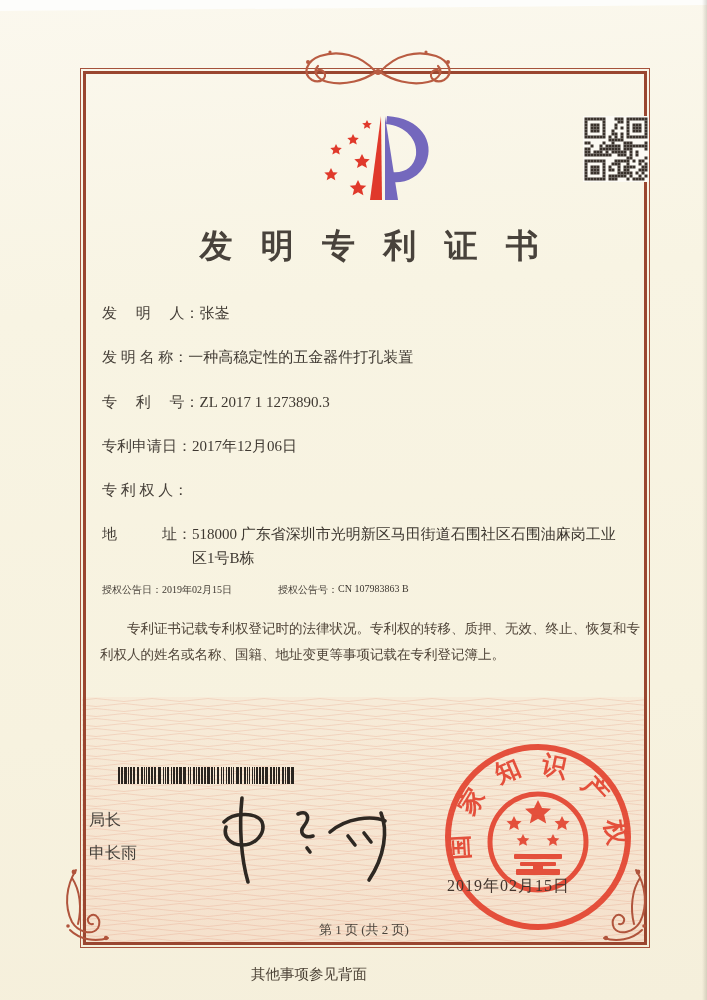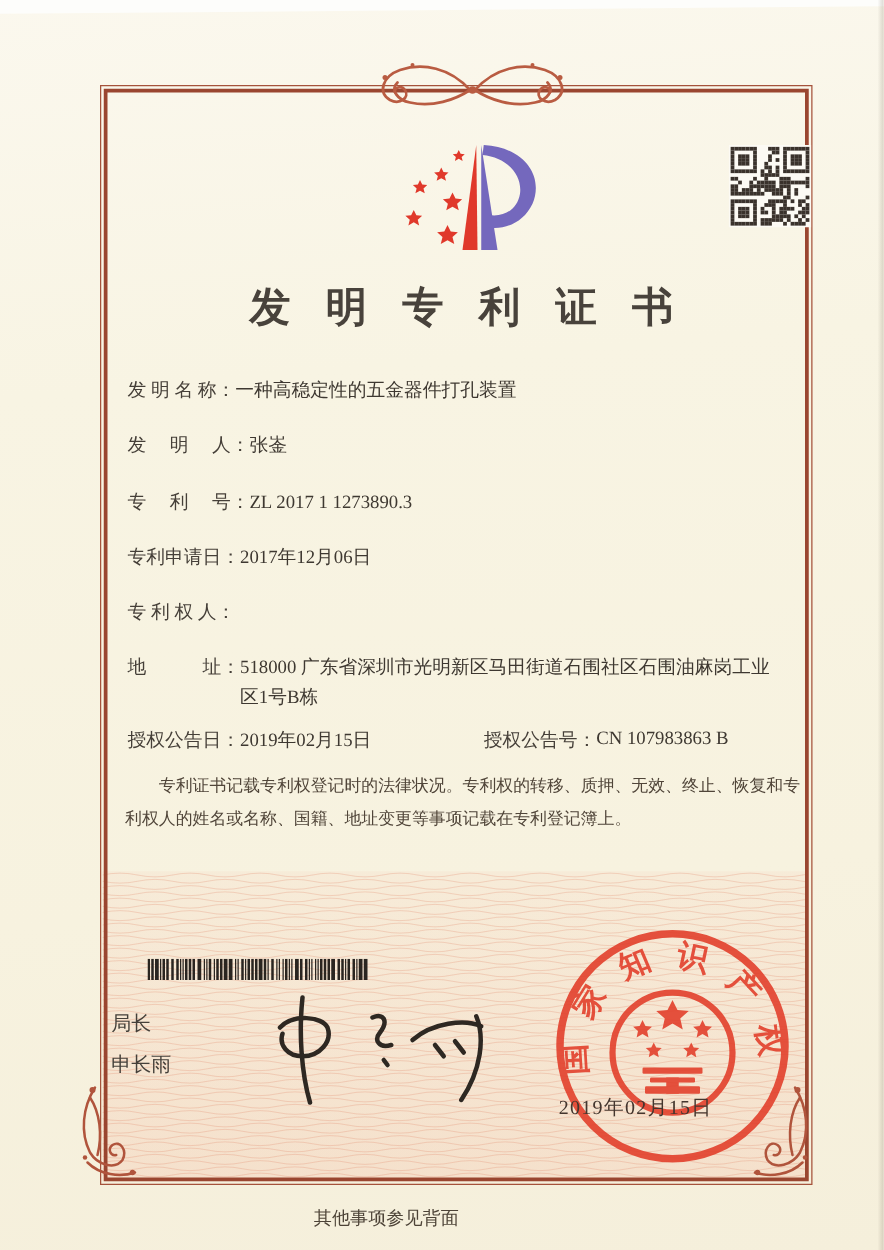--- a/index.html
+++ b/index.html
@@ -13,21 +13,21 @@
     background:linear-gradient(rgba(246,205,185,.18),rgba(244,195,172,.34));}
   .cert-no{position:absolute;left:102px;top:110px;font-size:15px;letter-spacing:3px;color:#4a443c;}
   .logo{position:absolute;left:318px;top:108px;}
   .qr{position:absolute;left:583px;top:116px;}
   .title{position:absolute;left:80px;top:224px;width:568px;text-align:center;
     font-size:33px;font-weight:bold;letter-spacing:10px;color:#48423b;margin-left:10px;}
   .fields{position:absolute;left:102px;top:302px;width:540px;}
   .frow{display:flex;align-items:flex-start;margin-bottom:21px;font-size:15px;line-height:1.55;}
   .flabel{white-space:pre;flex:none;color:#453f38;}
   .fvalue{flex:1;color:#3e3831;}
-  .grant-row{position:absolute;left:102px;top:583px;width:540px;display:flex;font-size:15px;gap:44px;}
+  .grant-row{position:absolute;left:102px;top:583px;width:540px;display:flex;font-size:10px;}
   .grant-pair{display:flex;}
   .grant-pair.second{margin-left:46px;}
   .body-text{position:absolute;left:100px;top:616px;width:540px;font-size:13.5px;
     line-height:1.95;color:#504539;text-align:justify;}
   .body-text p{margin:0;text-indent:2em;}
   .barcode{position:absolute;left:118px;top:767px;}
   .officer{position:absolute;left:89px;top:812px;font-size:16px;color:#45403a;line-height:1.0;}
   .officer .otitle{margin-bottom:17px;}
   .sig{position:absolute;left:212px;top:788px;}
   .seal{position:absolute;left:440px;top:742px;opacity:.88;}
@@ -402,26 +402,26 @@
       <rect x="19.5" y="52.5" width="3" height="3" fill="#3a322c"></rect>
       <rect x="19.5" y="55.5" width="3" height="3" fill="#3a322c"></rect>
       <rect x="19.5" y="58.5" width="3" height="3" fill="#3a322c"></rect>
       <rect x="19.5" y="61.5" width="3" height="3" fill="#3a322c"></rect>
     </svg>
 
   <div class="title">发 明 专 利 证 书</div>
 
   <div class="fields">
     <div class="frow">
+      <span class="flabel">发　 明　 人：</span>
+      <span class="fvalue">张崟</span>
+    </div>
+    <div class="frow">
       <span class="flabel">发 明 名 称：</span>
       <span class="fvalue">一种高稳定性的五金器件打孔装置</span>
-    </div>
-    <div class="frow">
-      <span class="flabel">发　 明　 人：</span>
-      <span class="fvalue">张崟</span>
     </div>
     <div class="frow">
       <span class="flabel">专　 利　 号：</span>
       <span class="fvalue">ZL 2017 1 1273890.3</span>
     </div>
     <div class="frow">
       <span class="flabel">专利申请日：</span>
       <span class="fvalue">2017年12月06日</span>
     </div>
     <div class="frow">
@@ -544,15 +544,16 @@
       <rect x="76" y="127" width="44" height="6" rx="1"></rect>
       <rect x="93" y="120" width="10" height="13"></rect>
     </g>
     <text font-size="25" font-weight="bold" fill="#e23c28" font-family="'Liberation Serif',serif">
       <textPath href="#sealArc" startOffset="4" textLength="282">国家知识产权局</textPath>
     </text>
   </svg>
 
   <div class="seal-date">2019年02月15日</div>
 
+  <div class="page-info">第 1 页 (共 2 页)</div>
   <div class="back-note">其他事项参见背面</div>
 
 </div>
 
 </body></html>

